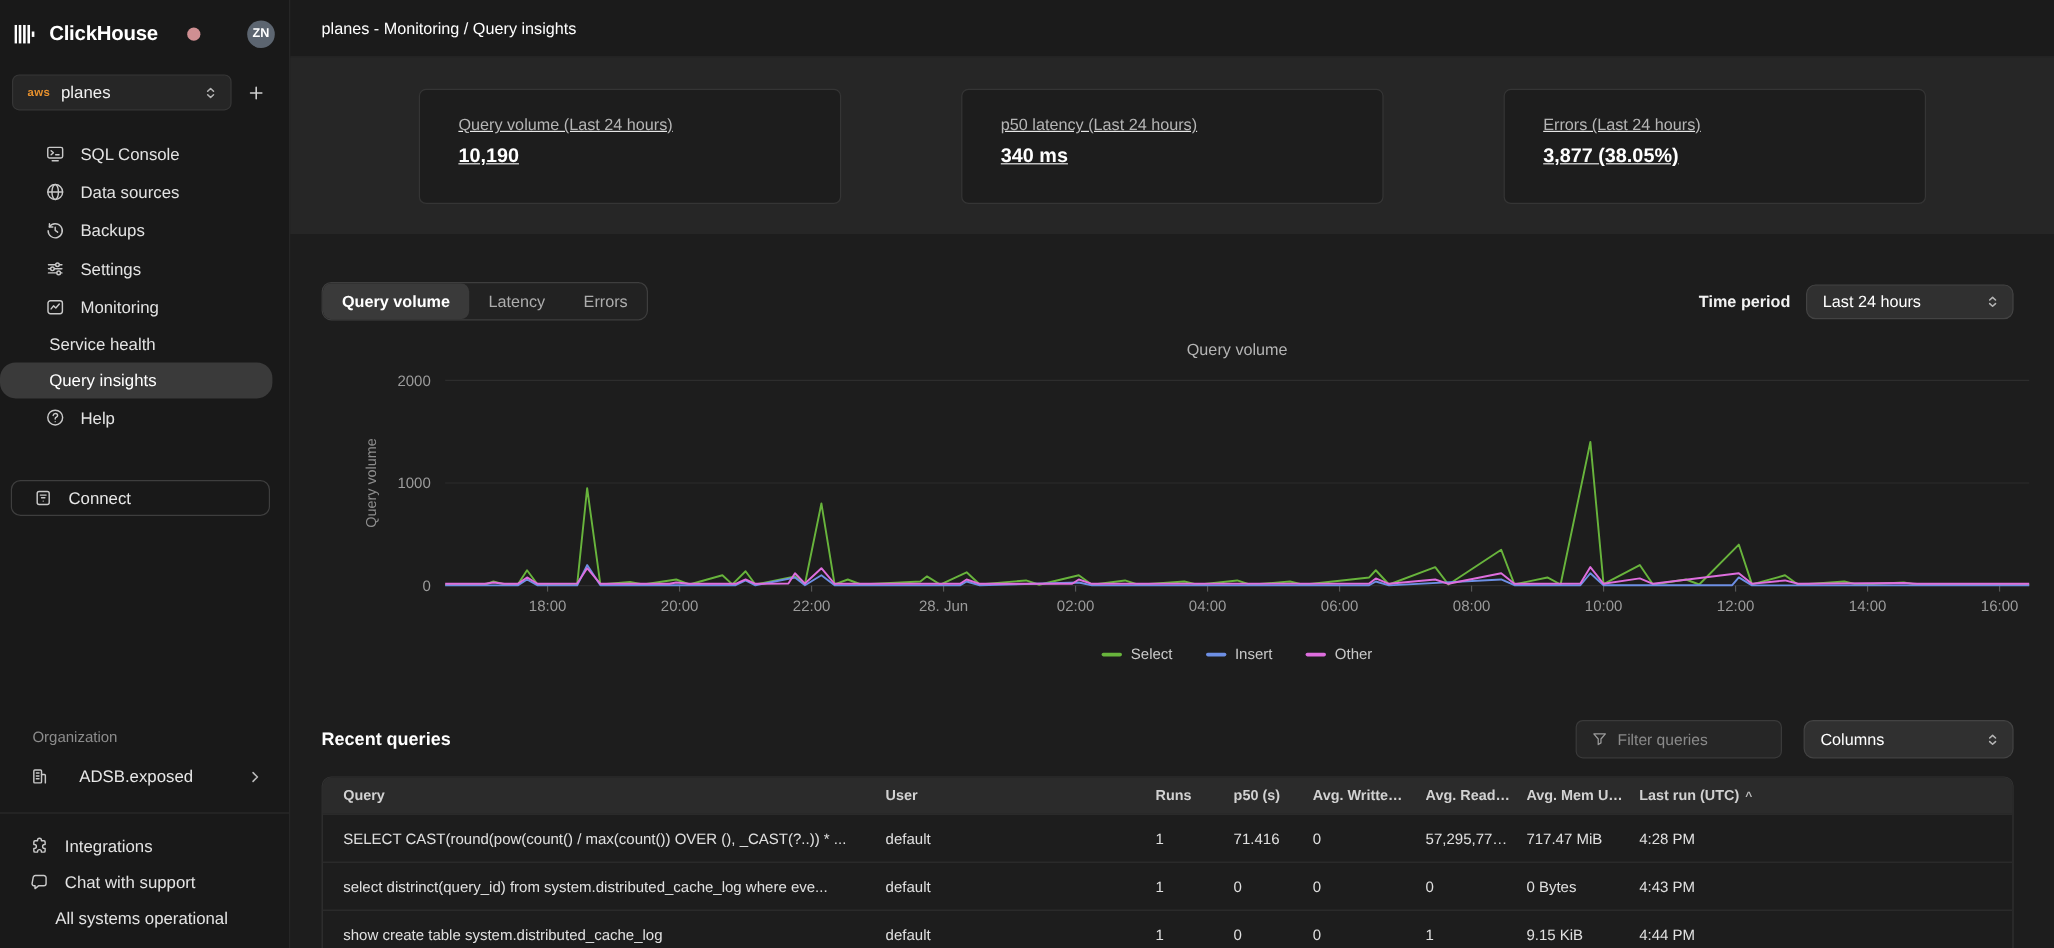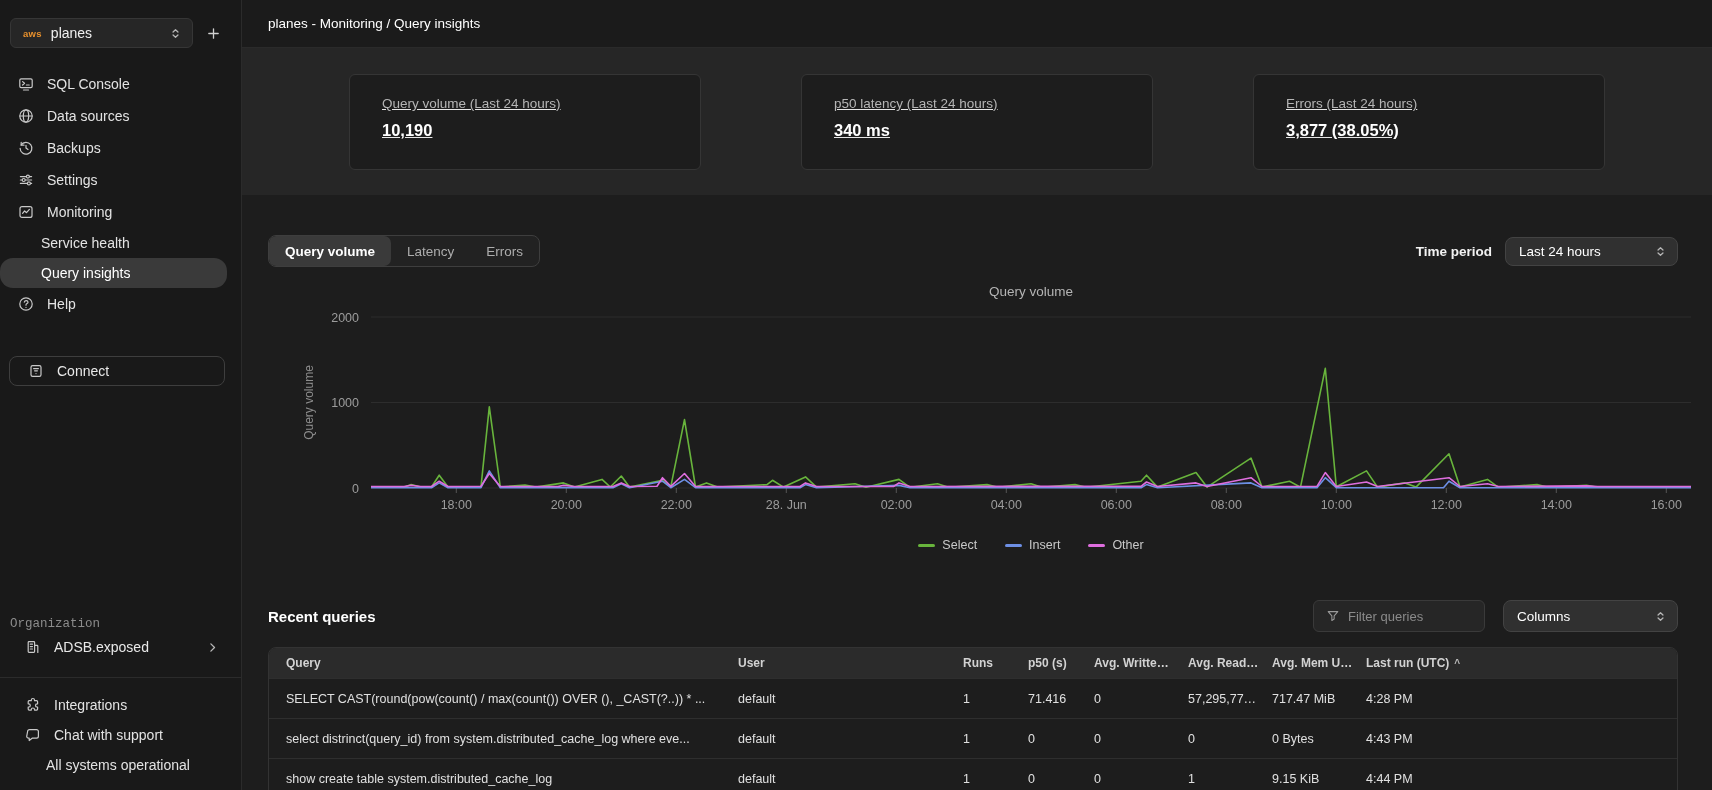--- a/index.html
+++ b/index.html
@@ -27,31 +27,31 @@
   .selector-row { display:flex; align-items:center; margin:18px 14px 0 10px; gap:6px; }
   .service-selector {
     width:183px; height:30px; background:#262626; border:1px solid #363636; border-radius:6px;
     display:flex; align-items:center; gap:9px; padding:0 10px 0 12px; cursor:pointer;
   }
   .aws-badge { color:#e8912d; font-weight:700; font-size:9.5px; letter-spacing:0.3px; }
   .service-name { font-size:14px; color:#f0f0f0; flex:1; }
   .add-service { width:28px; height:30px; display:flex; align-items:center; justify-content:center;
     color:#d0d0d0; cursor:pointer; border-radius:6px; }
   .nav { margin-top:20px; }
-  .nav-row { display:flex; align-items:center; gap:13px; height:32px; padding-left:18px;
+  .nav-row { display:flex; align-items:center; gap:13px; height:32px; padding-left:38px;
     margin:0 14px 0 0; border-radius:6px; font-size:14px; color:#e3e3e3; cursor:pointer; }
   .nav-row .ico { width:16px; height:16px; flex:none; display:flex; }
   .nav-sub { height:30px; padding-left:41px; }
   .nav-active { background:#3a3a3a; color:#ffffff;border-radius:13px; }
   .connect-btn { margin:36px 16px 0 9px; height:30px; border:1px solid #3e3e3e; border-radius:8px;
     display:flex; align-items:center; gap:13px; padding-left:18px; font-size:14px; color:#e8e8e8; cursor:pointer; }
   .sidebar-bottom { margin-top:auto; padding-bottom:10px; }
-  .org-label { margin-left:10px; font-size:12.5px; color:#8c8c8c;font-family:Liberation Mono, monospace; }
-  .org-row { display:flex; align-items:center; gap:13px; height:32px; padding:0 22px 0 25px;
-    margin-top:0; font-size:14px; color:#e8e8e8; cursor:pointer; }
+  .org-label { margin-left:27px; font-size:12.5px; color:#8c8c8c; }
+  .org-row { display:flex; align-items:center; gap:25px; height:32px; padding:0 22px 0 25px;
+    margin-top:10px; font-size:14px; color:#e8e8e8; cursor:pointer; }
   .org-row .chev { margin-left:auto; display:flex; }
   .sidebar-divider { border-top:1px solid #2b2b2b; margin:14px 0 12px 0; }
   .foot-row { display:flex; align-items:center; gap:13px; height:30px; padding-left:25px;
     font-size:14px; color:#e3e3e3; cursor:pointer; }
   .status-dot { width:8px; height:8px; border-radius:50%; background:#72c472; margin:0 4px; }
 
   
   .main { flex:1; display:flex; flex-direction:column; min-width:0; }
   .topbar { height:48px; flex:none; background:#1b1b1b; border-bottom:1px solid #2a2a2a;
     display:flex; align-items:center; padding-left:26px; }
@@ -101,20 +101,34 @@
   .t-body-row { height:40px; border-top:1px solid #2e2e2e; cursor:pointer; }
   .t-cell { font-size:12.5px; color:#e0e0e0; padding-right:12px; white-space:nowrap;
     overflow:hidden; text-overflow:ellipsis; }
   .sort-caret { font-size:10px; color:#bbbbbb; margin-left:5px; }
   .muted-ico { color:#9a9a9a; display:flex; }
 </style>
 </head>
 <body>
 
 <aside class="sidebar">
+  <div class="brand">
+    <span class="ico">
+      <svg width="19" height="19" viewBox="0 0 21 19" fill="#ffffff">
+        <rect x="0" y="1" width="2.4" height="17"></rect>
+          <rect x="4" y="1" width="2.4" height="17"></rect>
+        <rect x="8" y="1" width="2.4" height="17"></rect>
+          <rect x="12" y="1" width="2.4" height="17"></rect>
+        <rect x="16" y="7" width="2.4" height="5"></rect>
+      </svg>
+    </span>
+    <span class="brand-name">ClickHouse</span>
+    <span class="notif-dot"></span>
+    <span class="avatar">ZN</span>
+  </div>
 
   <div class="selector-row">
     <div class="service-selector">
       <span class="aws-badge">aws</span>
       <span class="service-name">planes</span>
       <span class="muted-ico">
         <svg width="13" height="13" viewBox="0 0 16 16" fill="none" stroke="#b5b5b5" stroke-width="1.6" stroke-linecap="round" stroke-linejoin="round">
             <path d="M5 6.2L8 3.4l3 2.8M5 9.8l3 2.8 3-2.8"></path>
           </svg>
       </span>

